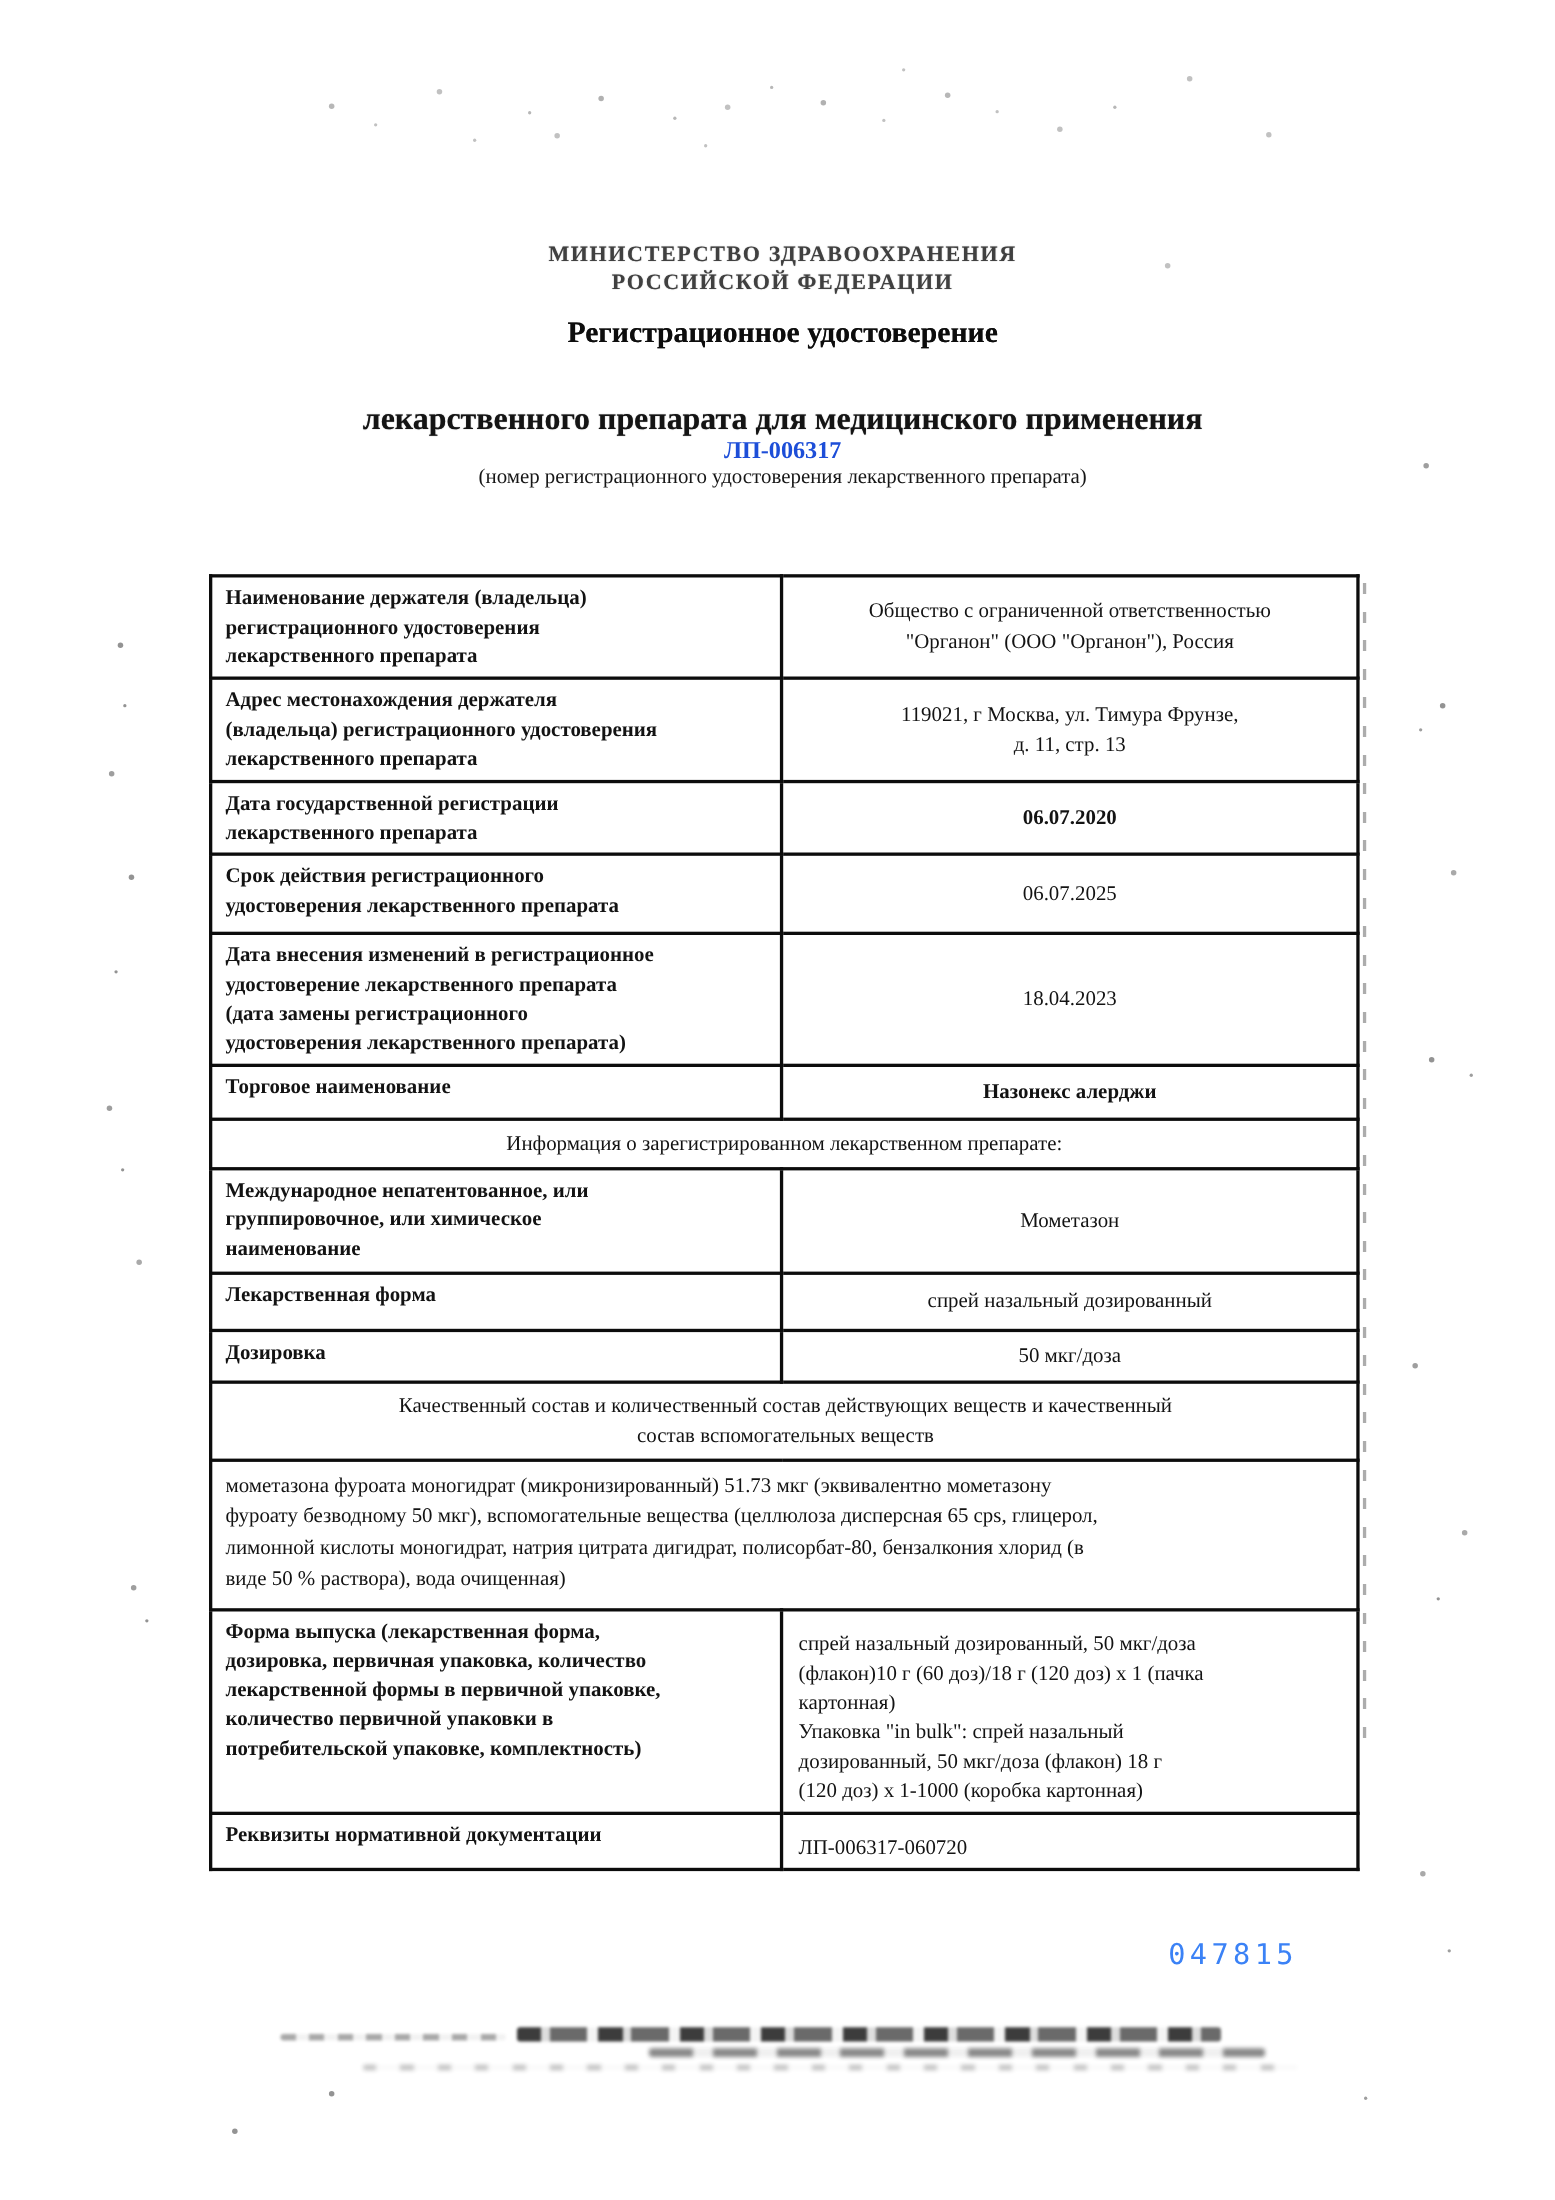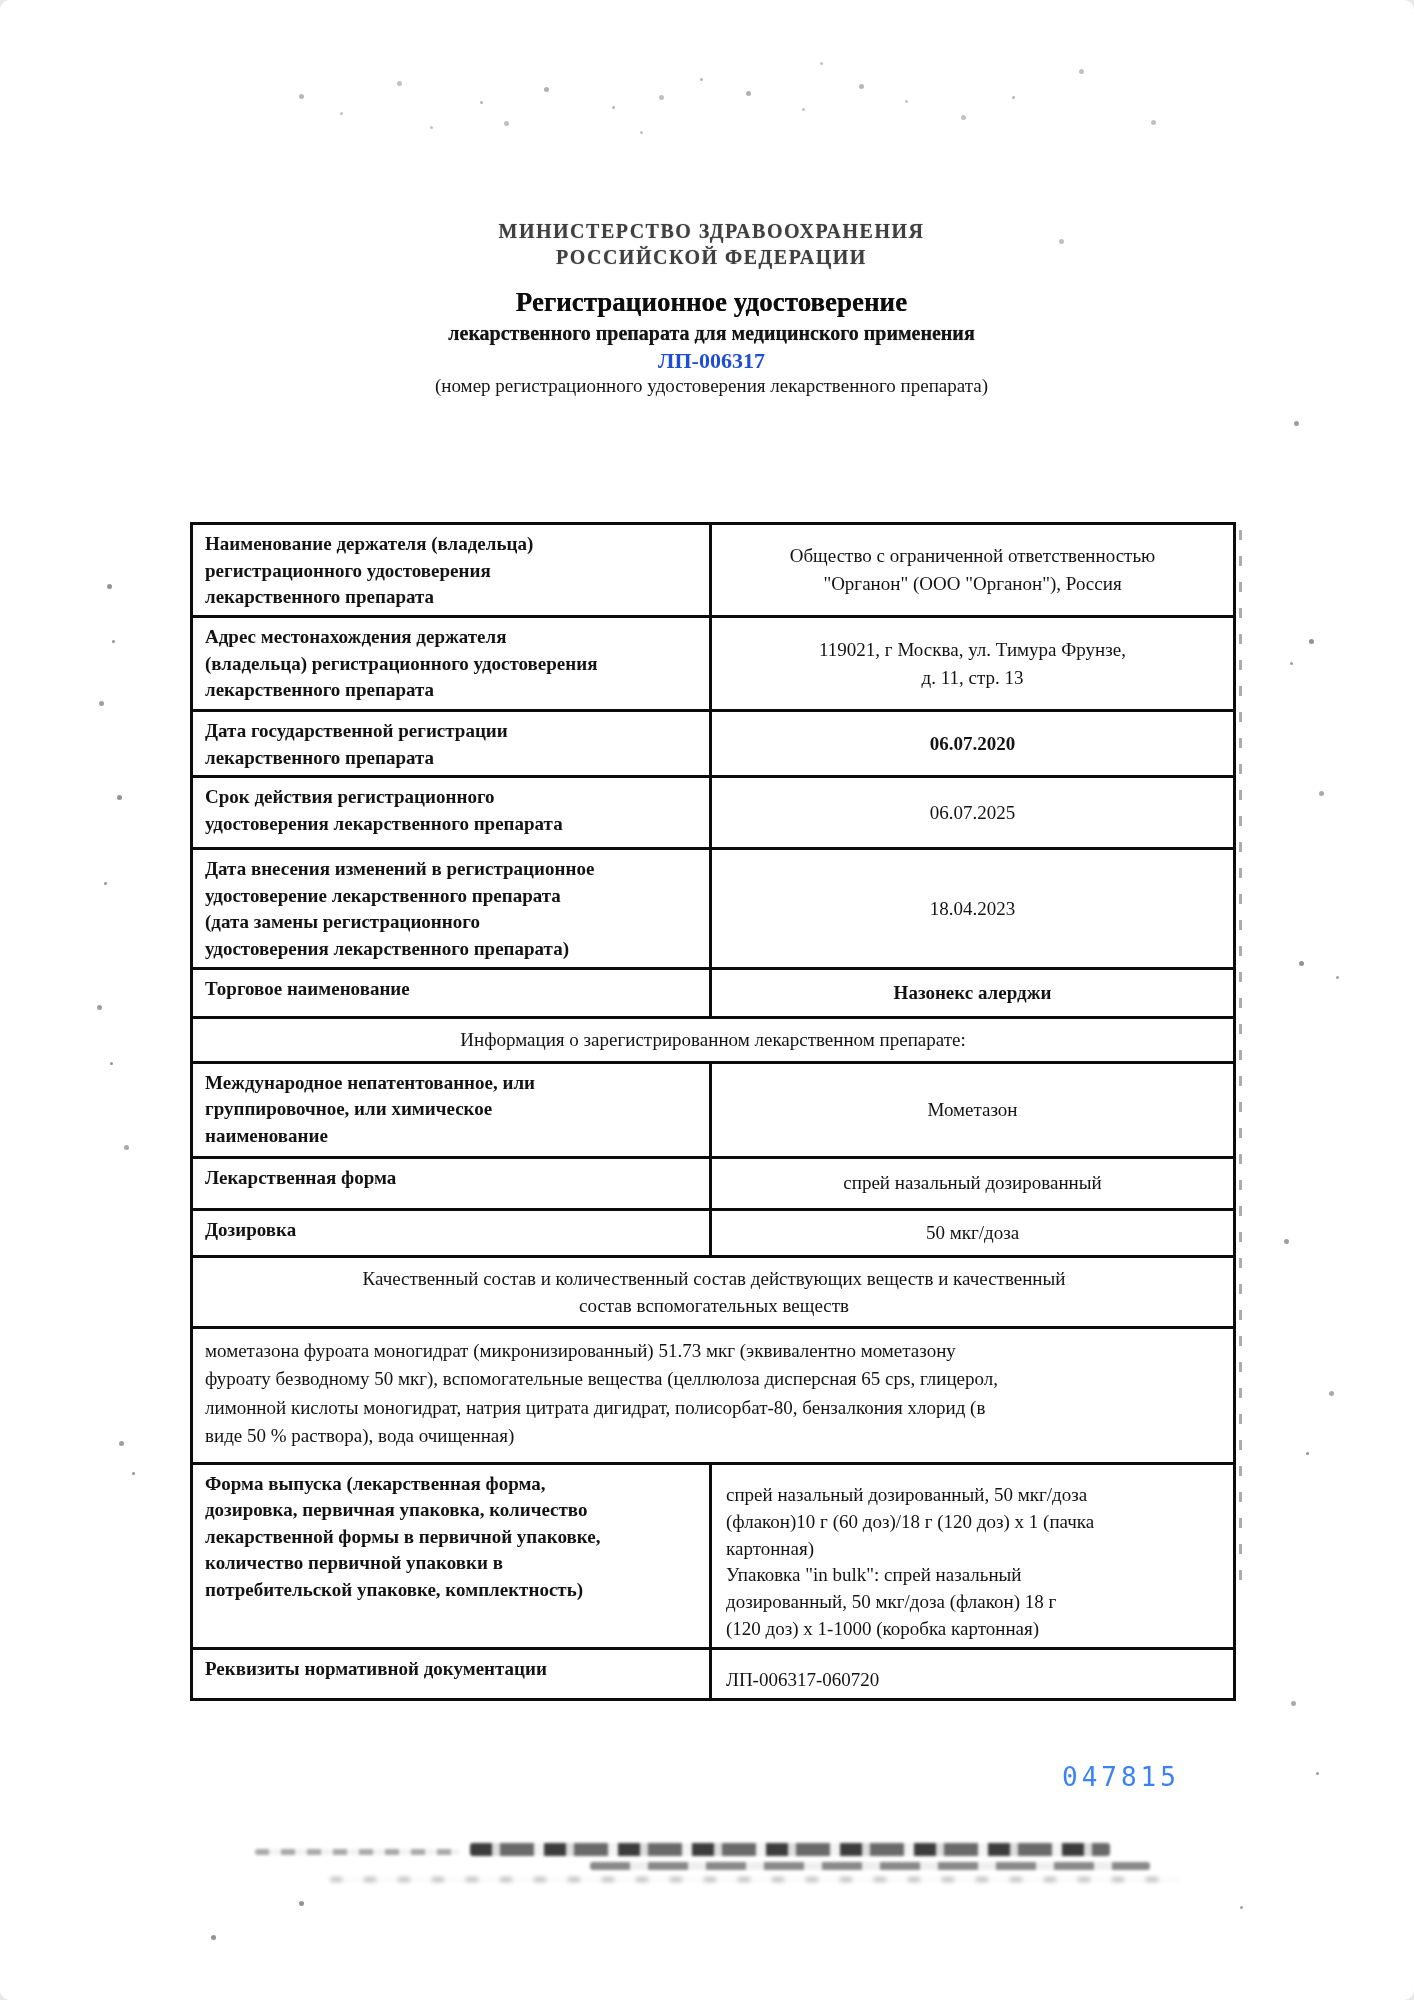--- a/index.html
+++ b/index.html
@@ -1,29 +1,29 @@
 <!DOCTYPE html>
 <html><head>
 <meta charset="utf-8">
 <style>
   html,body{margin:0;padding:0;background:#e8e8e8;}
   .sheet{
     position:relative;width:1414px;height:2000px;background:#ffffff;
     font-family:"Liberation Serif","DejaVu Serif",serif;color:#111;
-    overflow:hidden;margin:0 auto;border-radius:10px;
+    overflow:hidden;margin:0 auto;
   }
   
   .header-block{position:absolute;left:190px;top:218px;width:1043px;text-align:center;}
   .ministry{
     font-size:20px;line-height:26px;letter-spacing:1.5px;font-weight:700;color:#3a3a3a;
     text-shadow:0 0 1px rgba(60,60,60,.55);
     filter:contrast(.92);
   }
   .title-1{font-size:27px;line-height:32px;font-weight:700;margin-top:16px;color:#0d0d0d;text-shadow:0 0 .6px rgba(0,0,0,.8);}
-  .title-2{font-size:20px;line-height:30px;font-weight:700;color:#141414;text-shadow:0 0 .8px rgba(20,20,20,.7);}
+  .title-2{font-size:29px;line-height:30px;font-weight:700;color:#141414;text-shadow:0 0 .8px rgba(20,20,20,.7);margin-top:48px;}
   .reg-num{font-size:22px;line-height:26px;font-weight:700;color:#1d4ed8;}
   .reg-caption{font-size:19px;line-height:24px;color:#161616;}
 
   
   table.doc{
     position:absolute;left:190px;top:522px;width:1043px;
     border-collapse:collapse;table-layout:fixed;
   }
   table.doc col.c1{width:519px;}
   table.doc col.c2{width:524px;}

